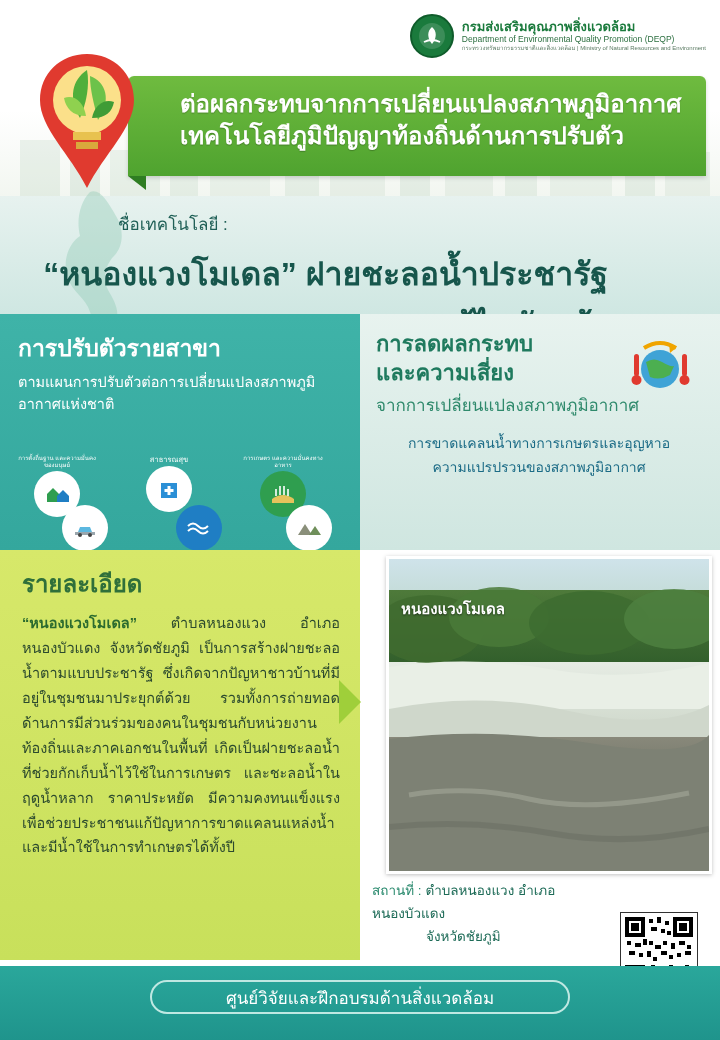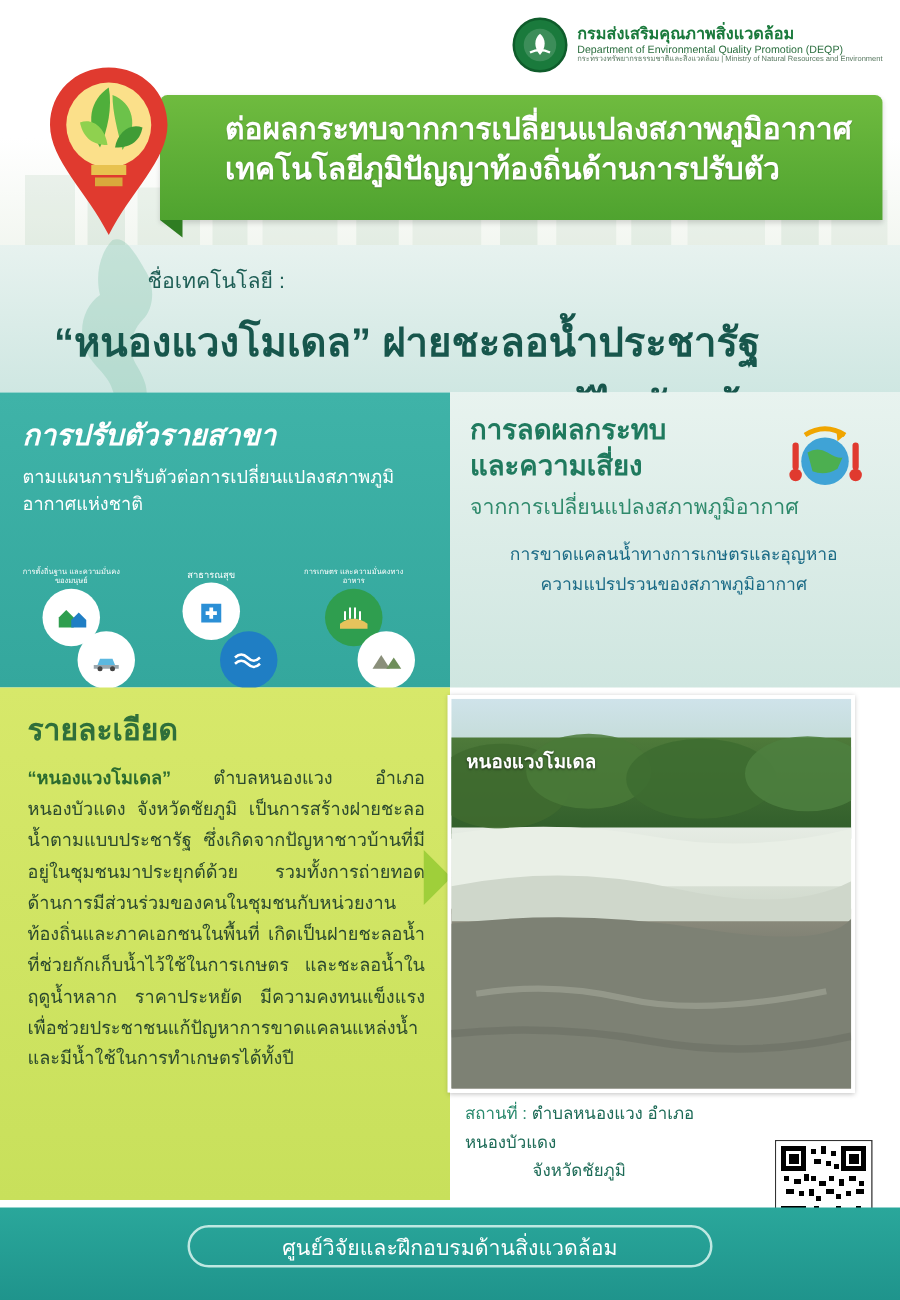--- a/index.html
+++ b/index.html
@@ -88,21 +88,21 @@
     position: absolute; top: 314px; left: 0; width: 360px; height: 236px;
     background: linear-gradient(180deg,#3fb3a8 0%, #34a79d 100%);
     padding: 16px 14px 0 18px;
   }
   .panel-right {
     position: absolute; top: 314px; left: 360px; width: 360px; height: 236px;
     background: linear-gradient(180deg,#e8f3ef 0%, #cfe6e0 100%);
     padding: 16px 18px 0 16px;
   }
   .panel-left h2 {
-    margin: 0 0 6px 0; font-size: 23px; color: #ffffff; font-weight: bold; font-style: italic;
+    margin: 0 0 6px 0; font-size: 23px; color: #ffffff; font-weight: bold;
   }
   .panel-left p {
     margin: 0; font-size: 14.5px; color: #ffffff; line-height: 1.5;
   }
   .panel-right h2 {
     margin: 0; font-size: 22px; color: #1f7a5e; font-weight: bold; line-height: 1.3;
   }
   .panel-right .sub {
     margin: 4px 0 0 0; font-size: 17px; color: #2f8a6c;
   }
@@ -152,21 +152,21 @@
   .arrow-right {
     position: absolute; right: -1px; top: 130px;
     width: 0; height: 0;
     border-top: 22px solid transparent;
     border-bottom: 22px solid transparent;
     border-left: 22px solid #9fcf3a;
   }
 
   
   .photo-wrap {
-    position: absolute; top: 556px; left: 358px; width: 326px; height: 318px;
+    position: absolute; top: 556px; left: 386px; width: 326px; height: 318px;
     border: 3px solid #ffffff; box-shadow: 0 1px 4px rgba(0,0,0,0.25);
     overflow: hidden;
   }
   .photo-sky { position:absolute; top:0; left:0; width:100%; height:26%;
     background: linear-gradient(180deg,#cfe3ea,#b7d3c2); }
   .photo-trees { position:absolute; top:10%; left:0; width:100%; height:26%;
     background: linear-gradient(180deg,#4e7a3a,#2f5c2a); }
   .photo-foam { position:absolute; top:33%; left:0; width:100%; height:22%;
     background: linear-gradient(180deg,#e6ece4,#cfd8cb); }
   .photo-water { position:absolute; top:54%; left:0; width:100%; height:46%;

